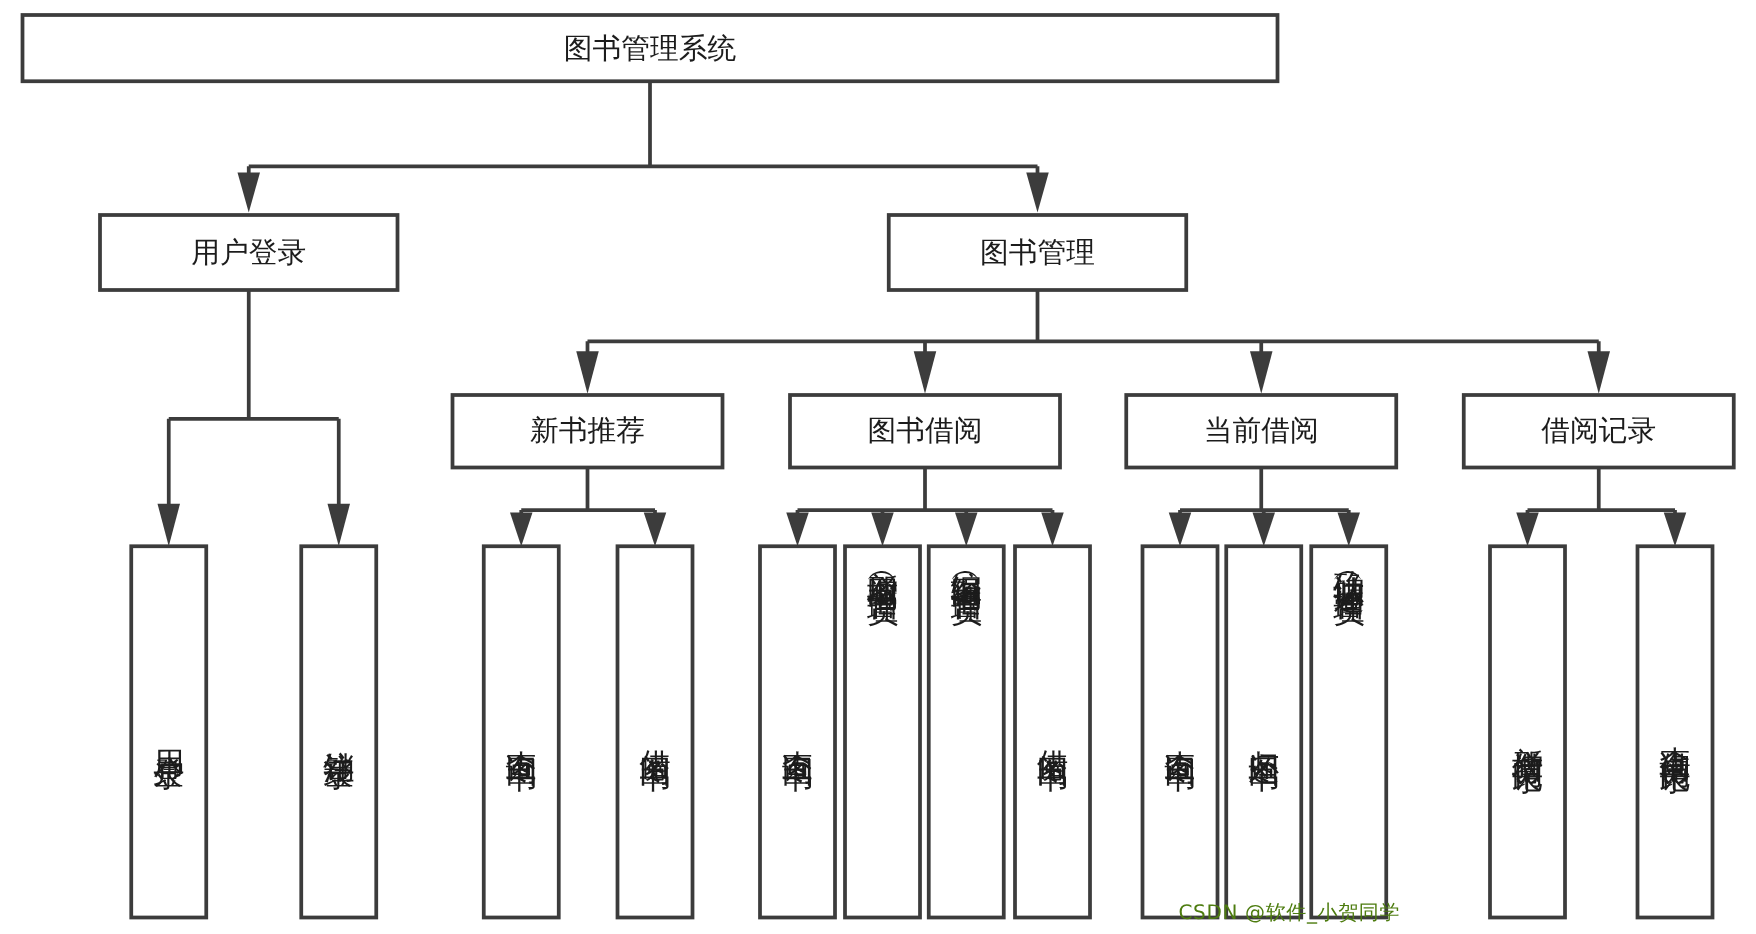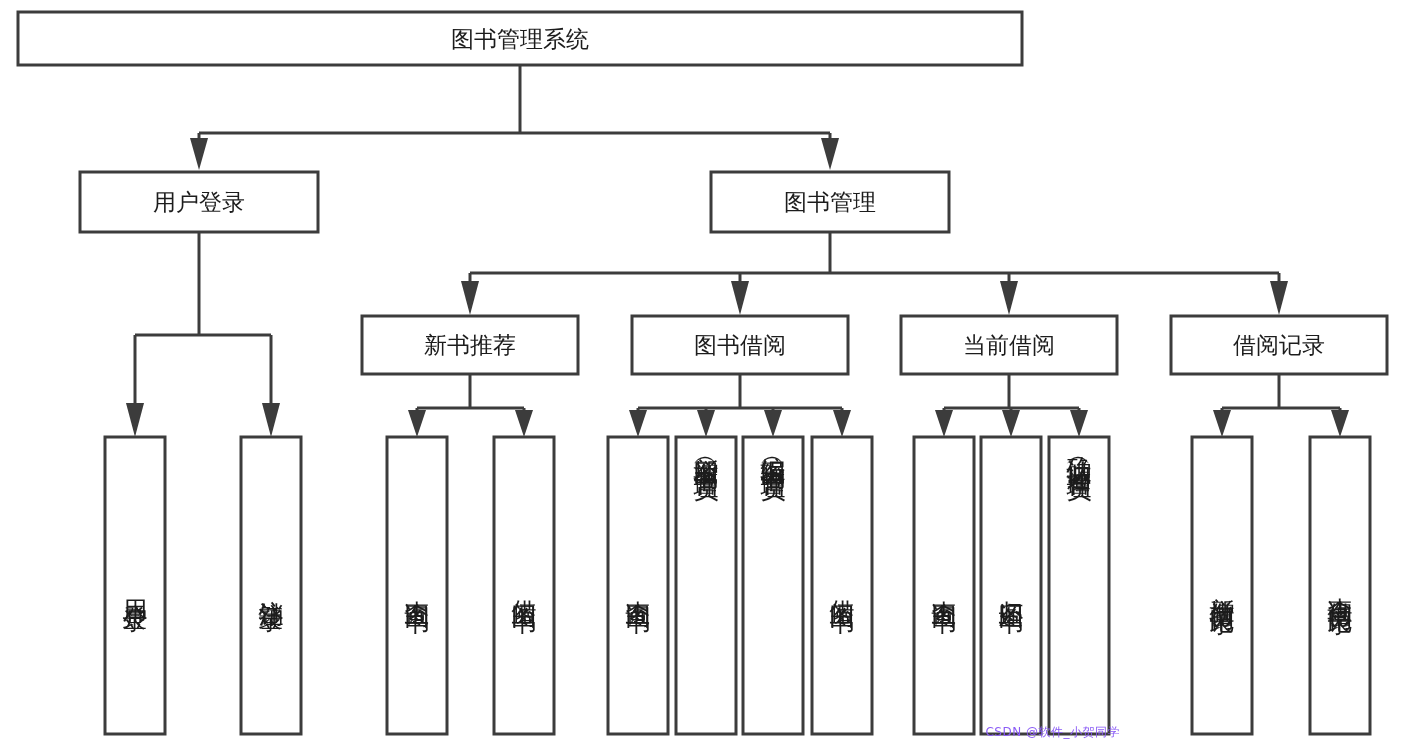--- a/index.html
+++ b/index.html
@@ -64,22 +64,22 @@
     line-height: 1.08;
     letter-spacing: 3px;
     color: #1c1c1c;
     white-space: nowrap;
   }
   .watermark {
     position: absolute;
     right: 8px;
     bottom: 6px;
     font-family: "DejaVu Sans", "Liberation Sans", sans-serif;
-    font-size: 12px;
-    color: #8b5cf6;
+    font-size: 16px;
+    color: #4d7c0f;
     letter-spacing: 0.5px;
     white-space: nowrap;
     text-align: right;
   }
 </style>
 </head>
 <body>
 
 <div id="diagram-root">
 

